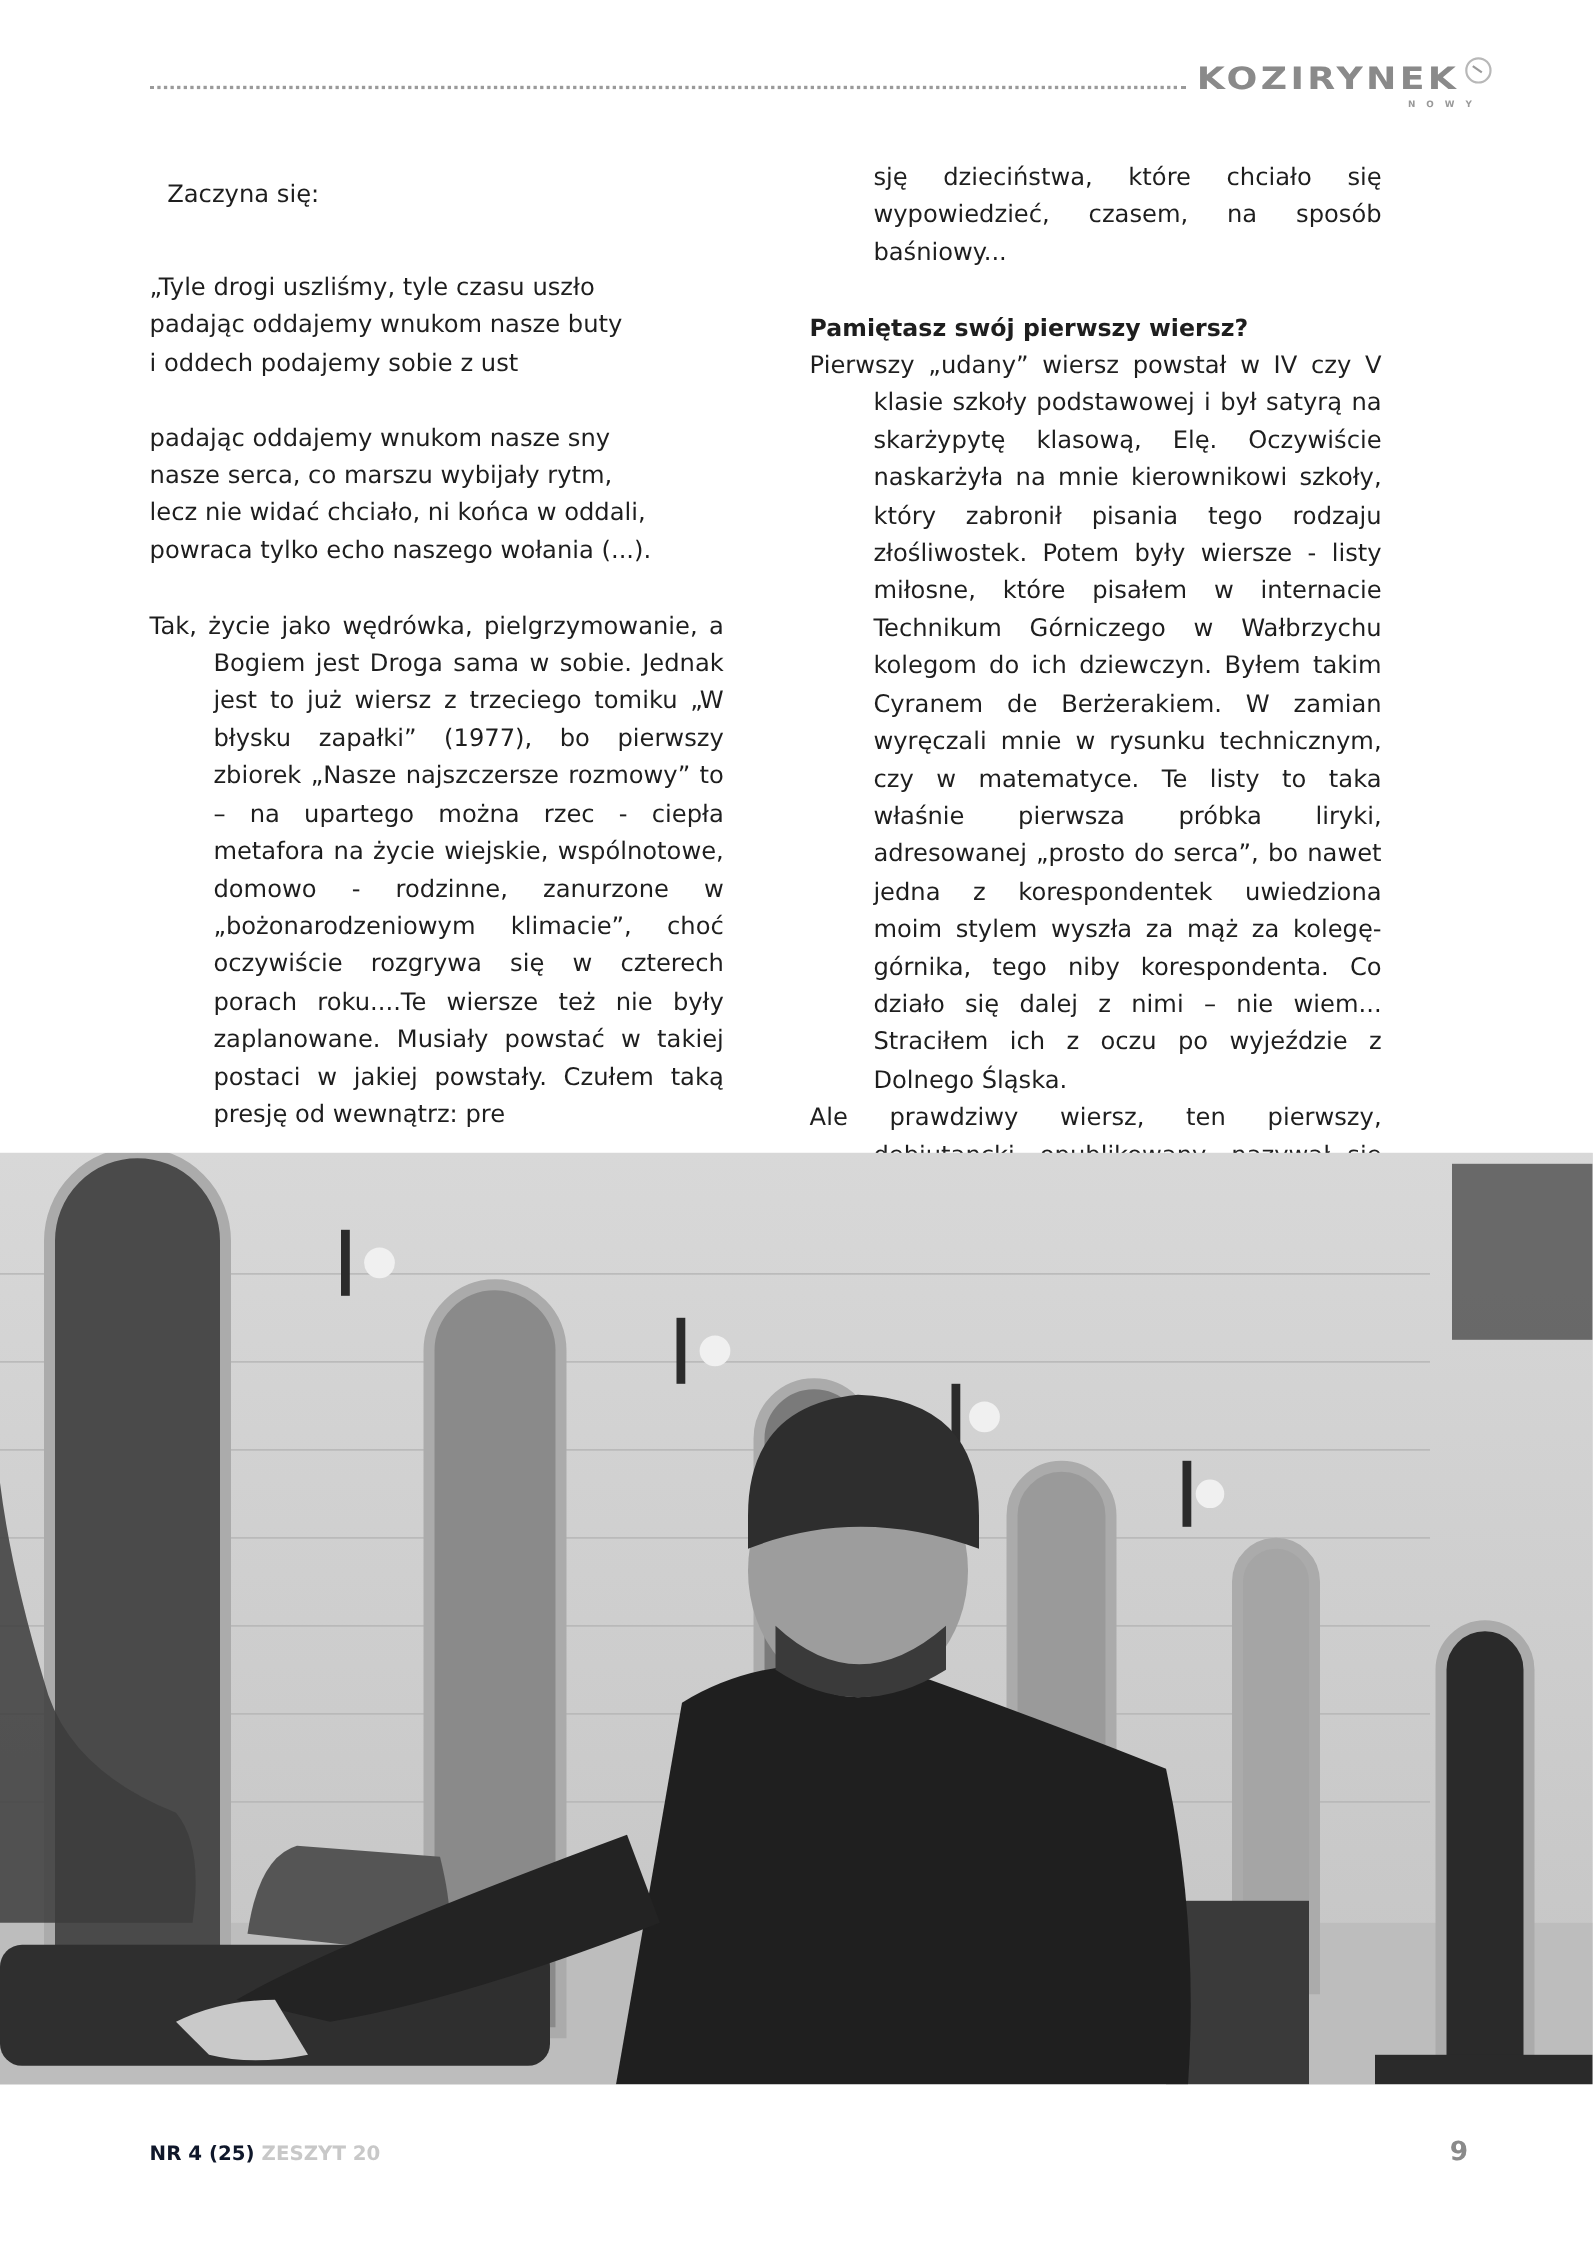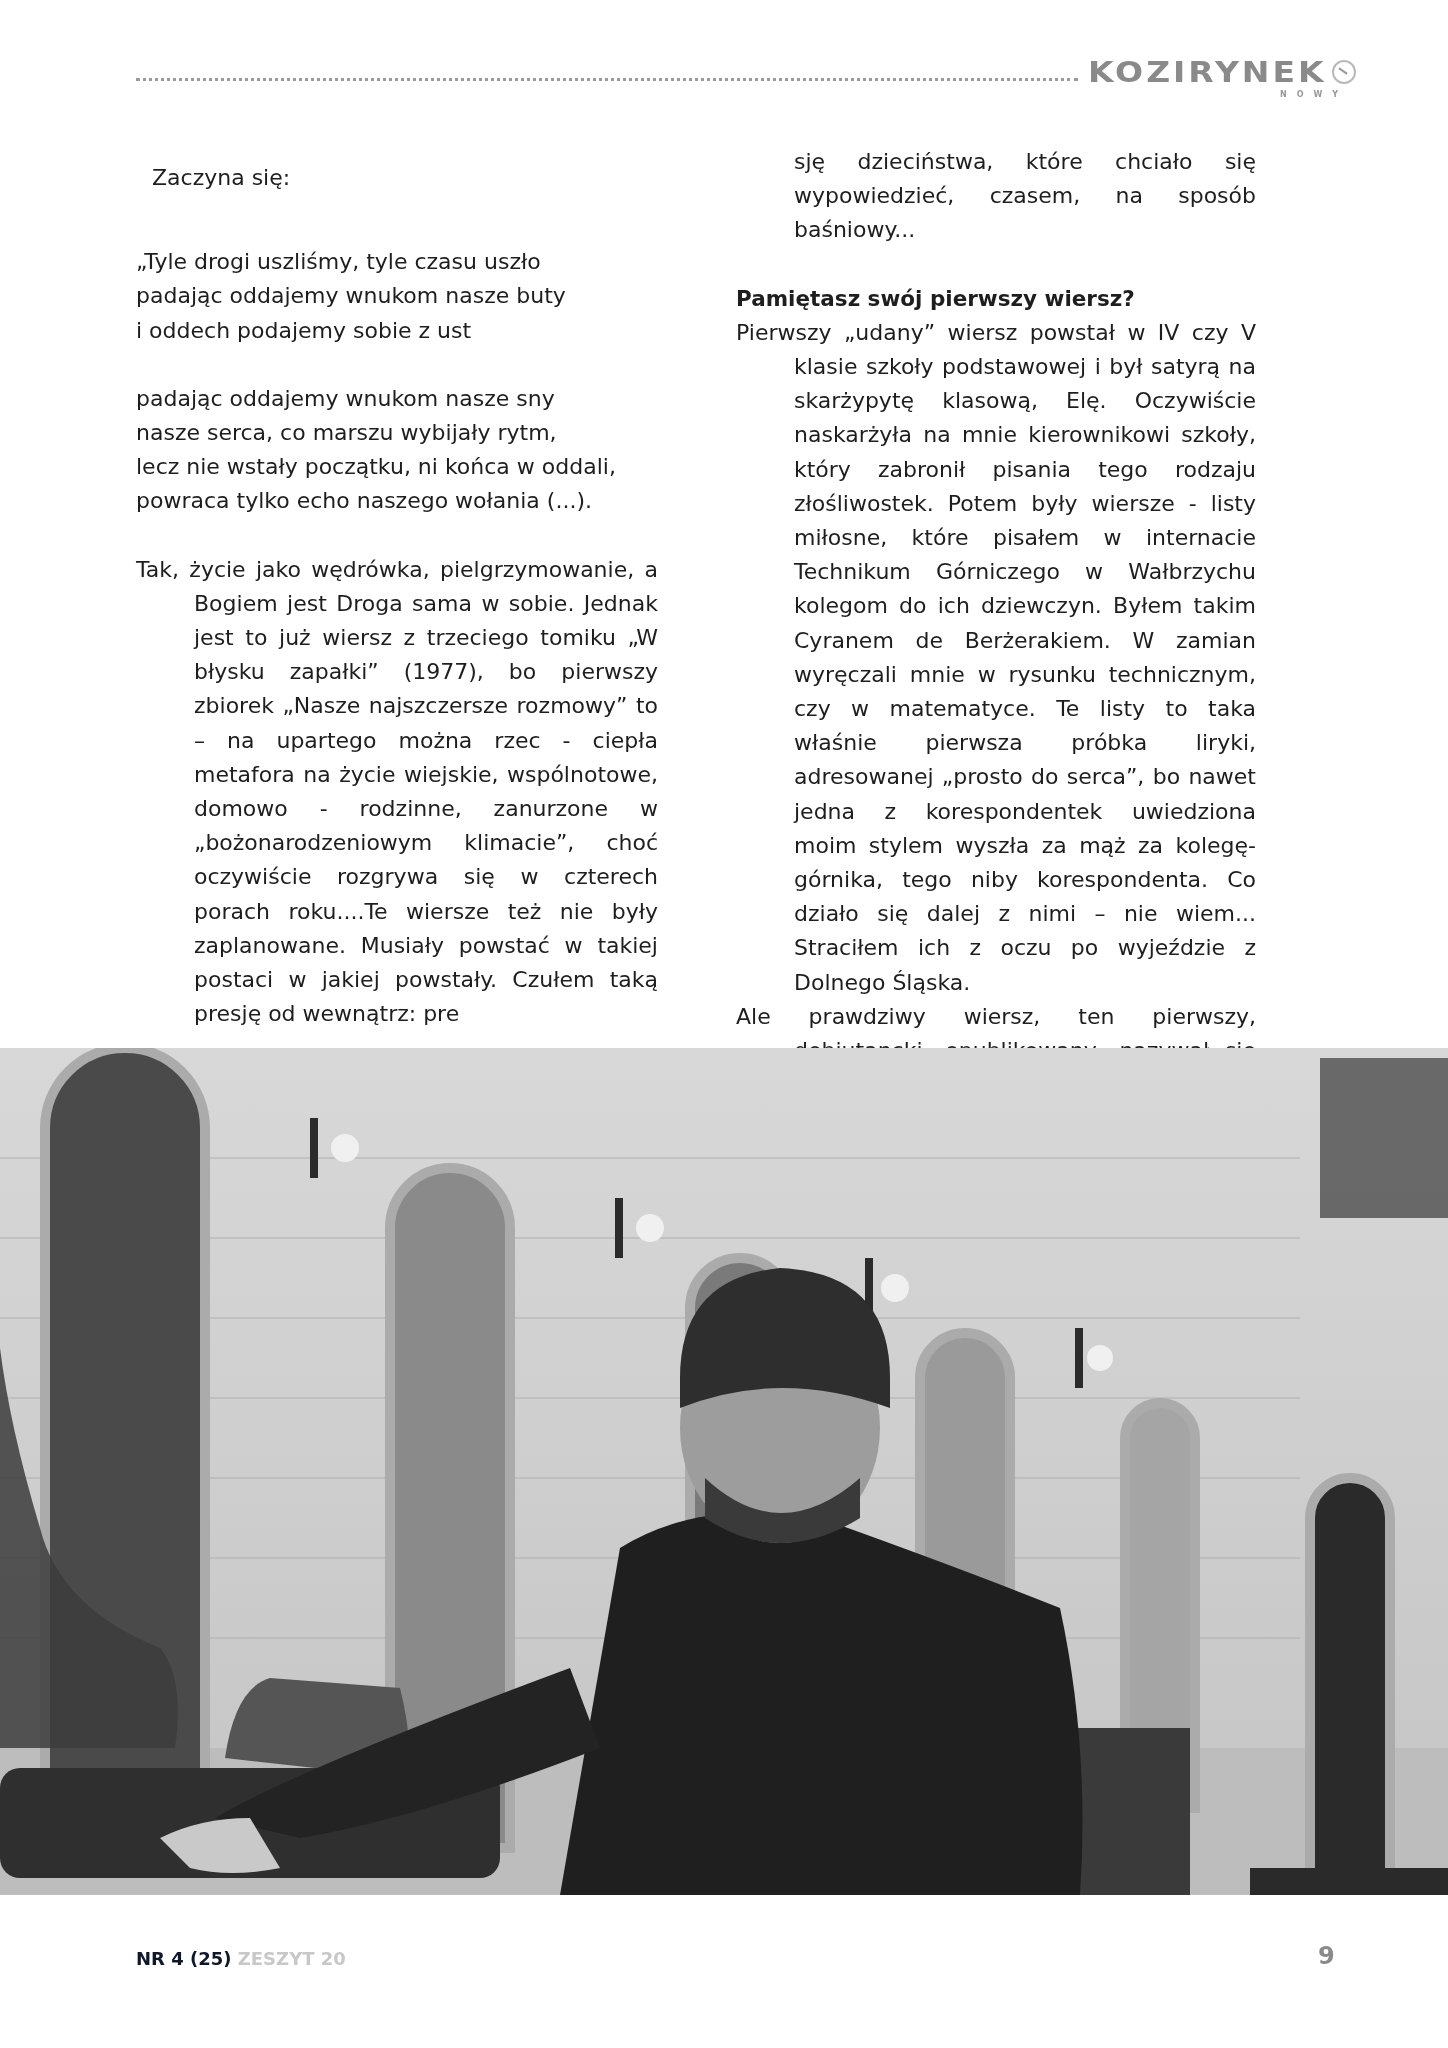--- a/index.html
+++ b/index.html
@@ -1,20 +1,20 @@
 <!DOCTYPE html>
 <html><head>
 <meta charset="utf-8">
 <style>
   html, body { margin: 0; padding: 0; background: #ffffff; }
   body { width: 1448px; height: 2048px; position: relative; overflow: hidden;
          font-family: "DejaVu Sans", "Liberation Sans", sans-serif; color: #1e1e1e; }
   .header-rule { position: absolute; left: 136px; top: 78px; width: 942px; height: 0;
                  border-top: 3px dotted #9a9a9a; }
-  .logo { position: absolute; left: 1088px; top: 52px; height: 40px; display: flex; align-items: center; }
+  .logo { position: absolute; left: 1088px; top: 52px; height: 40px; display: flex; align-items: flex-start; }
   .logo-word { font-family: "DejaVu Sans", sans-serif; font-weight: bold; font-size: 33px;
                letter-spacing: 3px; color: #8a8a8a; transform: scaleY(0.85); }
   .logo-badge { width: 20px; height: 20px; border: 2px solid #b8b8b8; border-radius: 50%;
                 margin-left: 5px; position: relative; }
   .logo-badge::after { content: ""; position: absolute; left: 4px; top: 8px; width: 10px; height: 2px;
                        background: #999; transform: rotate(35deg); }
   .logo-sub { position: absolute; left: 1280px; top: 90px; font-size: 8px; letter-spacing: 10px;
               color: #999; font-weight: bold; }
   .col { position: absolute; top: 145px; font-size: 22px; line-height: 34.2px; }
   .col-left { left: 136px; width: 522px; }
@@ -47,21 +47,21 @@
   <div class="gap"></div>
   <div>
     <p class="verse">„Tyle drogi uszliśmy, tyle czasu uszło</p>
     <p class="verse">padając oddajemy wnukom nasze buty</p>
     <p class="verse">i oddech podajemy sobie z ust</p>
   </div>
   <div class="gap"></div>
   <div>
     <p class="verse">padając oddajemy wnukom nasze sny</p>
     <p class="verse">nasze serca, co marszu wybijały rytm,</p>
-    <p class="verse">lecz nie wstały początku, ni końca w oddali,</p>
+    <p class="verse">lecz nie widać chciało, ni końca w oddali,</p>
     <p class="verse">powraca tylko echo naszego wołania (...).</p>
   </div>
   <div class="gap"></div>
   <p class="body-p">Tak, życie jako wędrówka, pielgrzymowanie, a Bogiem jest Droga sama w sobie. Jednak jest to już wiersz z trzeciego tomiku „W błysku zapałki” (1977), bo pierwszy zbiorek „Nasze najszczersze rozmowy” to – na upartego moż­na rzec - ciepła metafora na życie wiejskie, wspólnotowe, domowo - rodzinne, zanurzo­ne w „bożonarodzeniowym klimacie”, choć oczywiście rozgrywa się w czterech porach roku....Te wiersze też nie były zaplanowane. Musiały powstać w takiej postaci w jakiej po­wstały. Czułem taką presję od wewnątrz: pre­</p>
 </div>
 
 <div class="col col-right">
   <p class="body-p cont">sję dzieciństwa, które chciało się wypowie­dzieć, czasem, na sposób baśniowy...</p>
   <div class="gap"></div>
   <p class="h">Pamiętasz swój pierwszy wiersz?</p>

